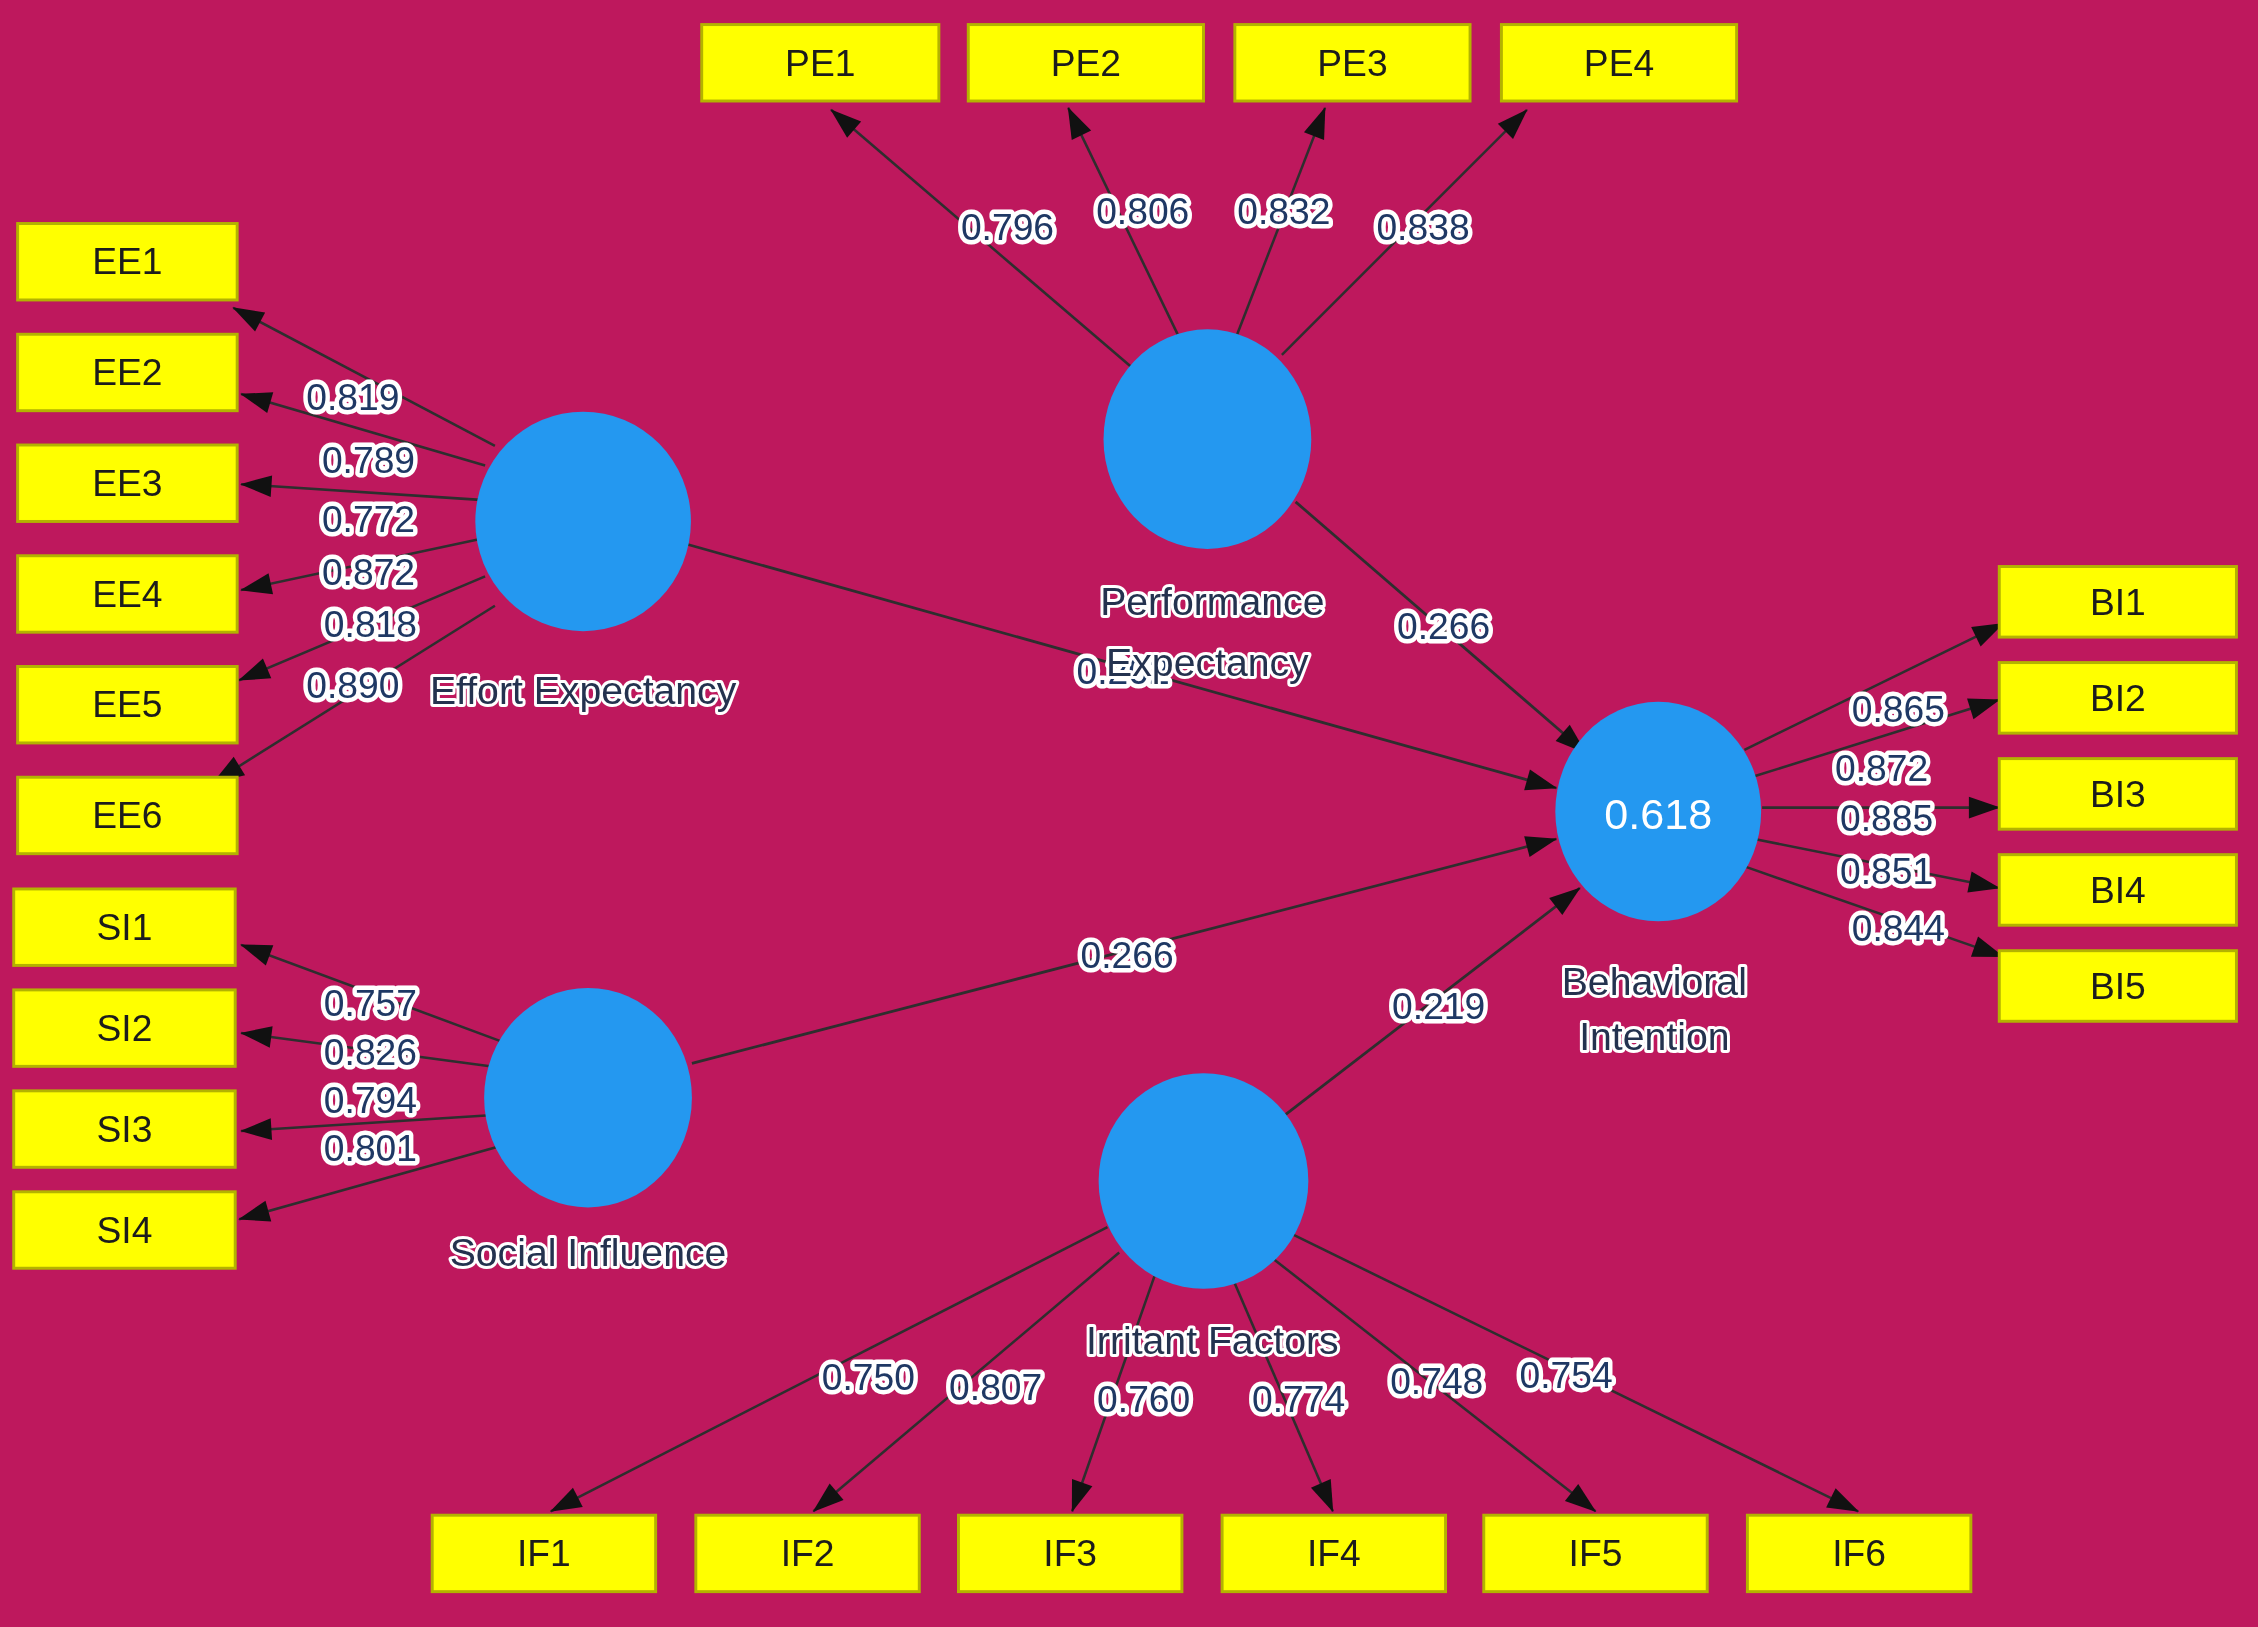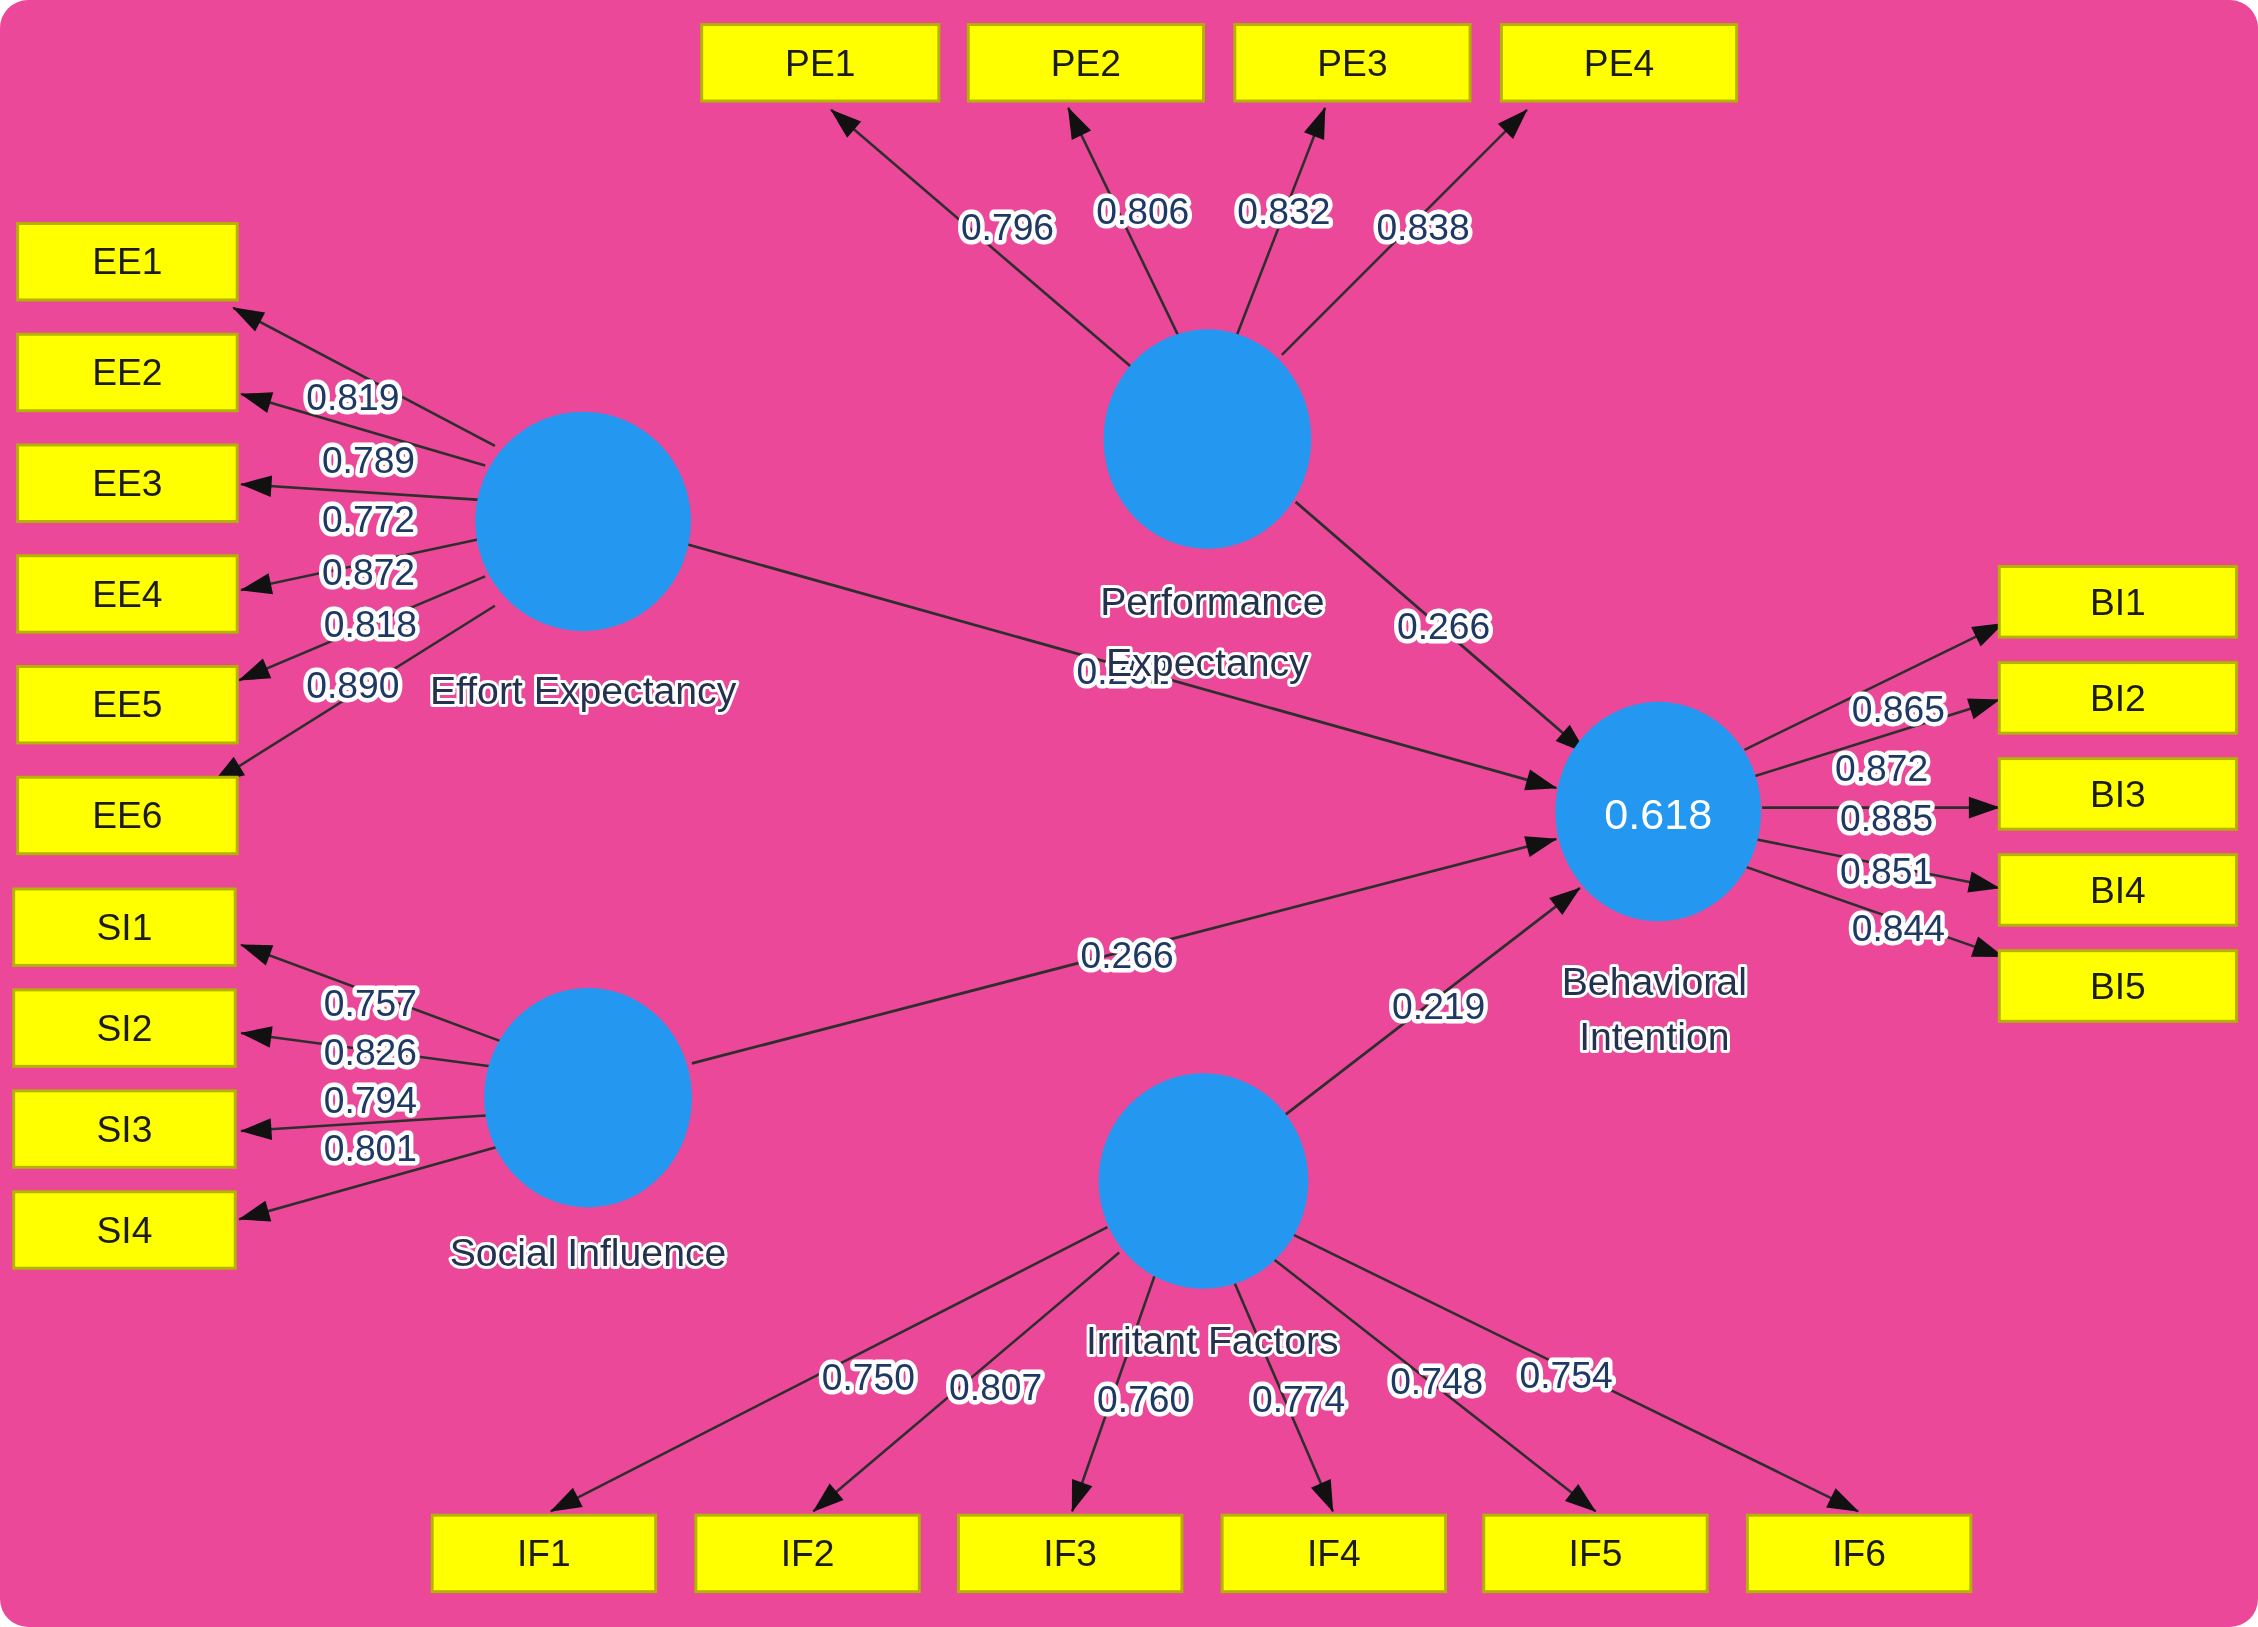--- a/index.html
+++ b/index.html
@@ -1,16 +1,16 @@
 <!DOCTYPE html>
 <html><head>
 <meta charset="utf-8">
 <style>
   html, body { margin: 0; padding: 0; background: #ffffff; }
-  .stage { width: 2258px; height: 1627px; position: relative; background: #ec4899; border-radius: 28px; }
+  .stage { width: 2258px; height: 1627px; position: relative; background: #be185d; }
   svg { display: block; font-family: "Liberation Sans", sans-serif; }
   text { font-family: "Liberation Sans", sans-serif; }
   .box-label   { font-size: 38px; fill: #1c1c1c; text-anchor: middle; }
   .num-label   { font-size: 38px; fill: #1F3864; text-anchor: middle;
                  paint-order: stroke fill; stroke: #ffffff; stroke-width: 9px; stroke-linejoin: round; }
   .cons-label  { font-size: 40px; fill: #24324f; text-anchor: middle;
                  paint-order: stroke fill; stroke: #ffffff; stroke-width: 6px; stroke-linejoin: round; }
   .r2-label    { font-size: 44px; fill: #ffffff; text-anchor: middle; }
   .mline       { stroke: #2e2e2e; stroke-width: 2.6; fill: none; }
   .pline       { stroke: #2e2e2e; stroke-width: 2.8; fill: none; }

